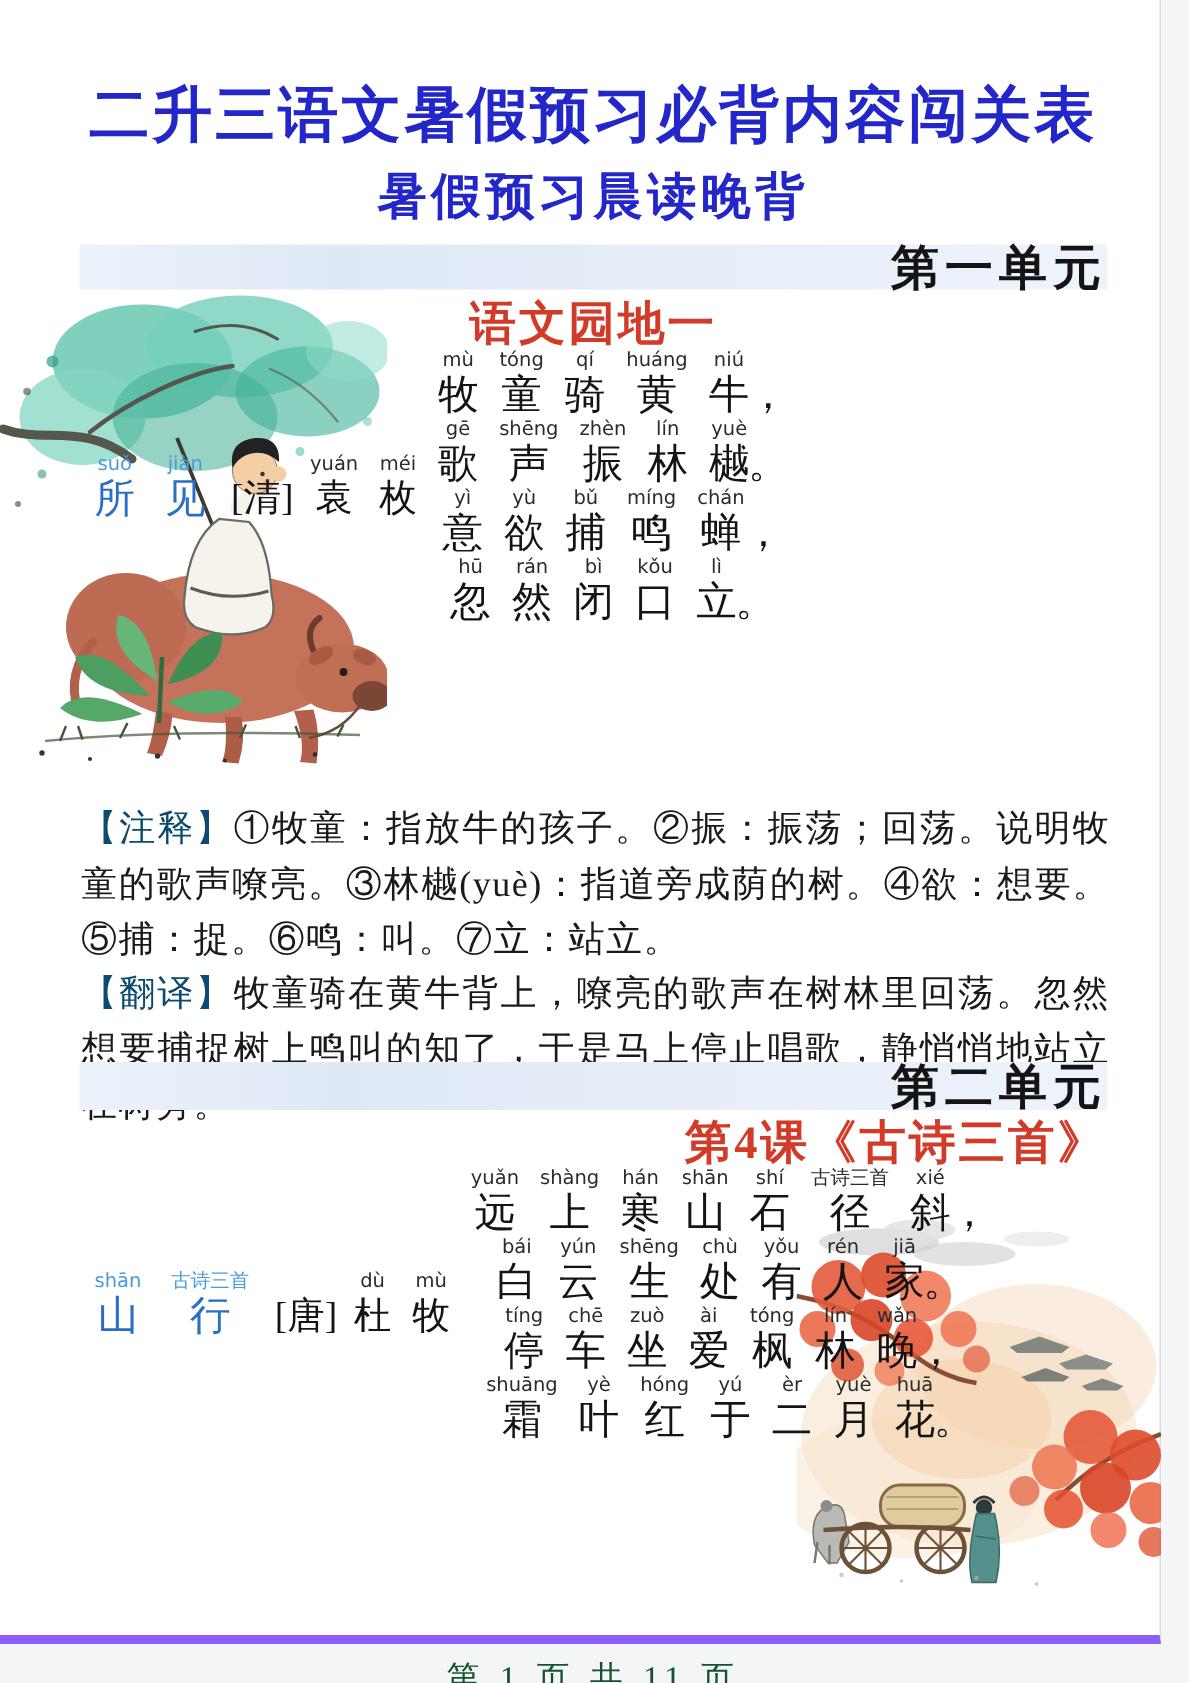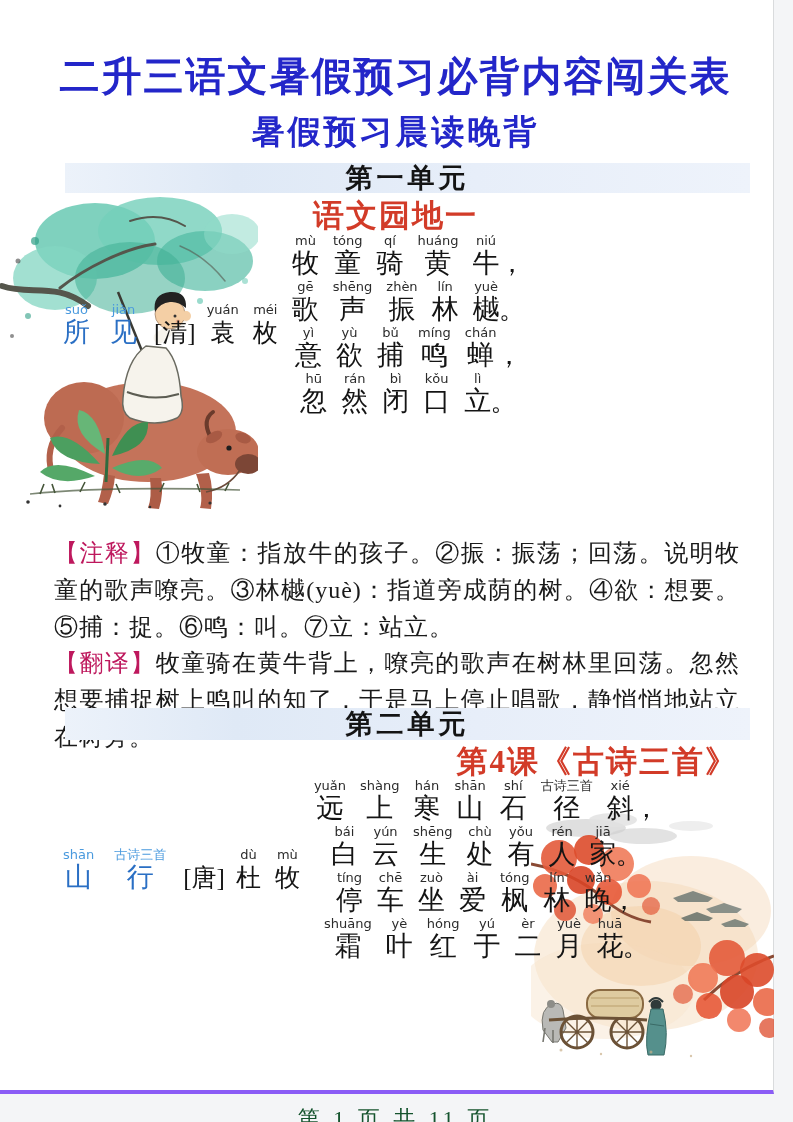--- a/index.html
+++ b/index.html
@@ -3,38 +3,38 @@
 <meta charset="utf-8">
 <style>
   html,body{margin:0;padding:0;}
   body{
     width:793px;height:1122px;background:#f4f5f7;
     font-family:"Liberation Serif",serif;color:#161616;
     position:relative;overflow:hidden;
   }
   .page{
     position:absolute;left:0;top:0;width:773px;height:1090px;background:#ffffff;
-    border-right:1px solid #d9dbdd;border-bottom:4px solid #8b5cf6;
+    border-right:1px solid #d9dbdd;border-bottom:6px solid #8b5cf6;
   }
   .abs{position:absolute;}
   .center{left:53px;width:685px;text-align:center;}
 
   .main-title{
     top:50px;font-size:40px;font-weight:bold;color:#2326c9;
     letter-spacing:2px;line-height:54px;white-space:nowrap;
   }
   .subtitle{
     top:110px;font-size:33px;font-weight:bold;color:#2326c9;
     letter-spacing:3px;line-height:44px;
   }
   .unit-bar{
     left:53px;width:685px;height:30px;
     background:linear-gradient(90deg,#ecf2fa 0%,#dfe9f6 25%,#e7eef9 60%,#eef3fb 100%);
-    text-align:center;font-size:27px;font-weight:bold;color:#141414;
-    line-height:30px;letter-spacing:4px;margin-left:12px;
+    text-align:right;font-size:32px;font-weight:bold;color:#141414;
+    line-height:30px;letter-spacing:4px;
   }
   .bar1{top:163px;}
   .bar2{top:708px;height:32px;line-height:32px;}
   .lesson-title{
     font-size:31px;font-weight:bold;color:#d23b28;letter-spacing:2px;line-height:34px;
   }
   .lesson1{top:199px;}
   .lesson2{top:745px;text-align:right;}
 
   .poem{display:flex;align-items:center;}
@@ -51,21 +51,21 @@
   .ruby-c{font-size:27px;line-height:31px;color:#141414;}
   .poem-title-line .ruby-c{color:#2a6fc4;}
   .poem-title-line .ruby-p{color:#4a9ade;}
   .poem-title-line .ruby-col{margin:0 10px;}
   .author-line .ruby-c{font-size:25px;}
 
   .para{
     left:54px;width:686px;font-size:24px;line-height:37px;color:#1a1a1a;
     text-align:justify;letter-spacing:1px;
   }
-  .para .label{color:#be185d;}
+  .para .label{color:#0c4a6e;}
   .notes1{top:511px;}
   .trans1{top:621px;}
 
   .footer{
     top:1104px;font-size:22px;letter-spacing:4px;color:#14532d;line-height:30px;font-family:Liberation Serif, serif;
   }
 
   .illo{pointer-events:none;}
   .illo1{left:0;top:186px;width:258px;height:326px;}
   .illo2{left:531px;top:806px;width:243px;height:256px;}

